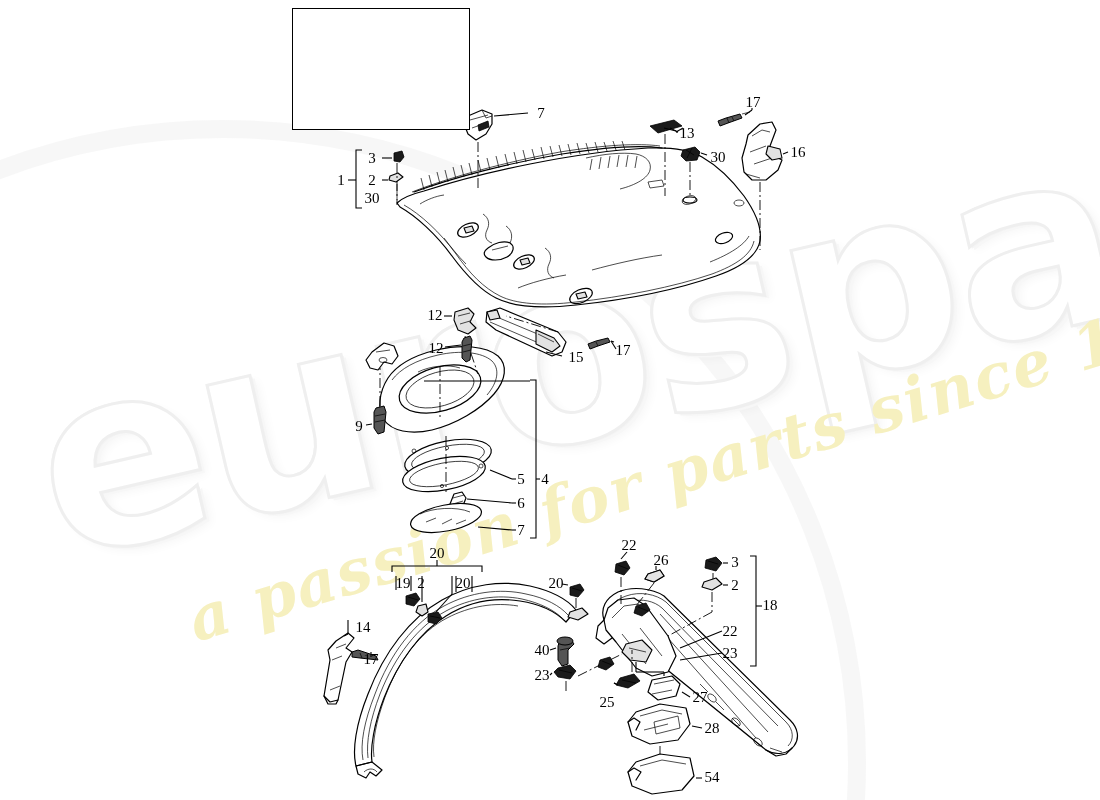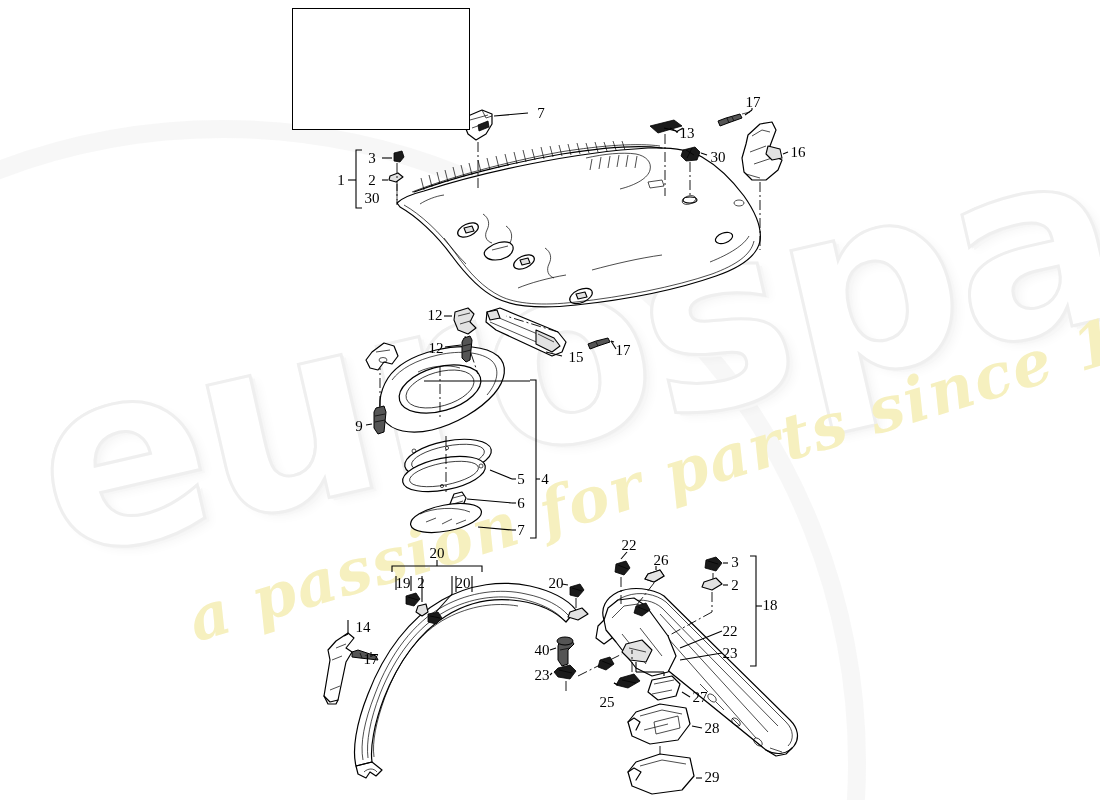--- a/index.html
+++ b/index.html
@@ -511,16 +511,16 @@
       <div class="lbl" style="left: 629px; top: 545px;">22</div>
       <div class="lbl" style="left: 661px; top: 560px;">26</div>
       <div class="lbl" style="left: 735px; top: 562px;">3</div>
       <div class="lbl" style="left: 735px; top: 585px;">2</div>
       <div class="lbl" style="left: 770px; top: 605px;">18</div>
       <div class="lbl" style="left: 730px; top: 631px;">22</div>
       <div class="lbl" style="left: 730px; top: 653px;">23</div>
       <div class="lbl" style="left: 607px; top: 686px; margin-top: 16px;">25</div>
       <div class="lbl" style="left: 700px; top: 697px;">27</div>
       <div class="lbl" style="left: 712px; top: 728px;">28</div>
-      <div class="lbl" style="left: 712px; top: 777px;">29</div>
+      <div class="lbl" style="left: 712px; top: 777px;">54</div>
     </div>
 
 </div>
 
 </body></html>

